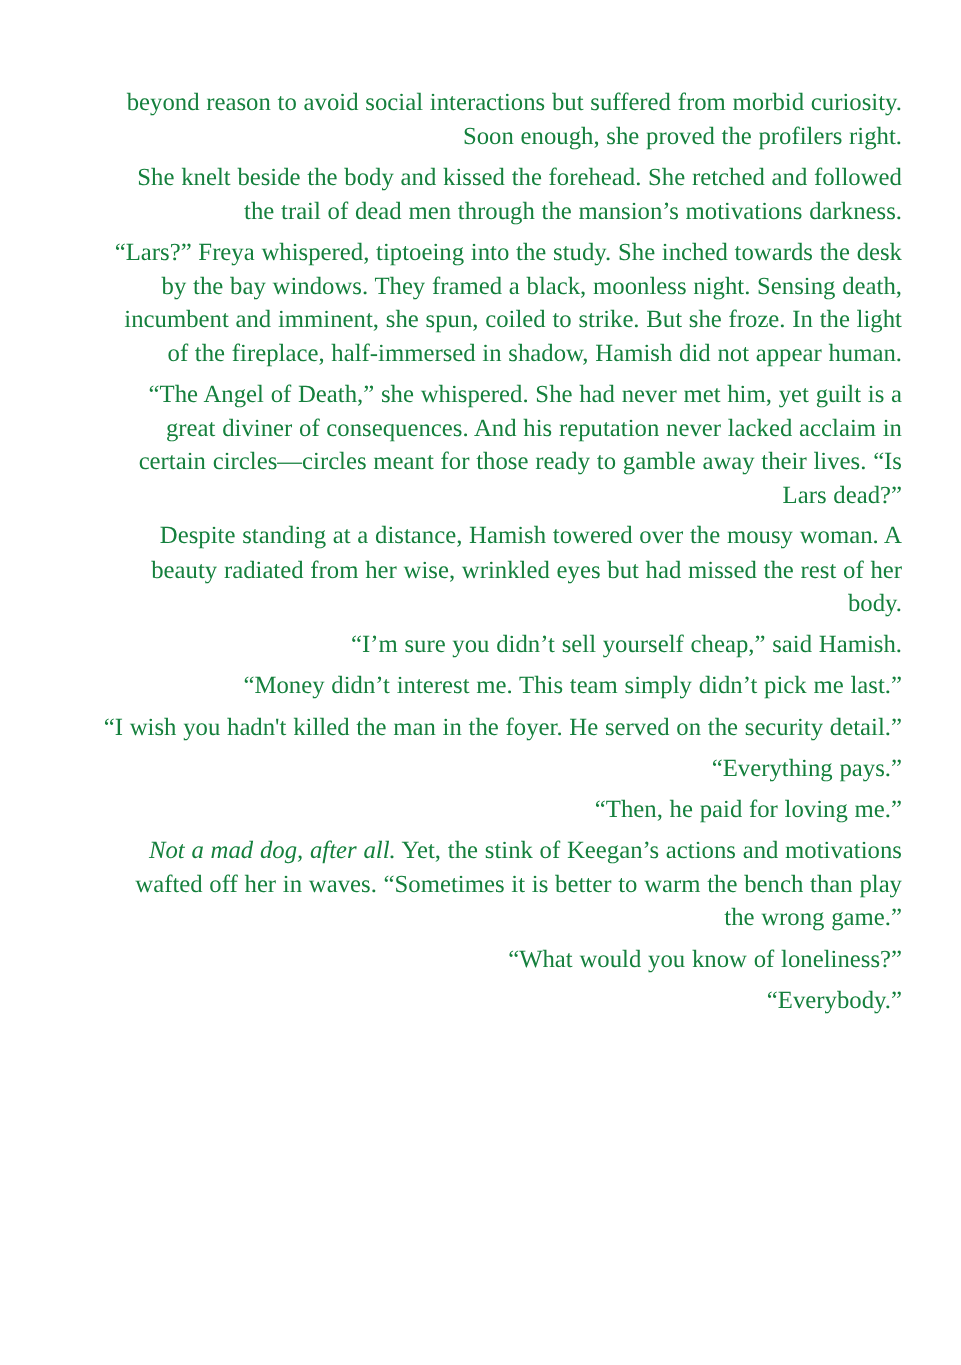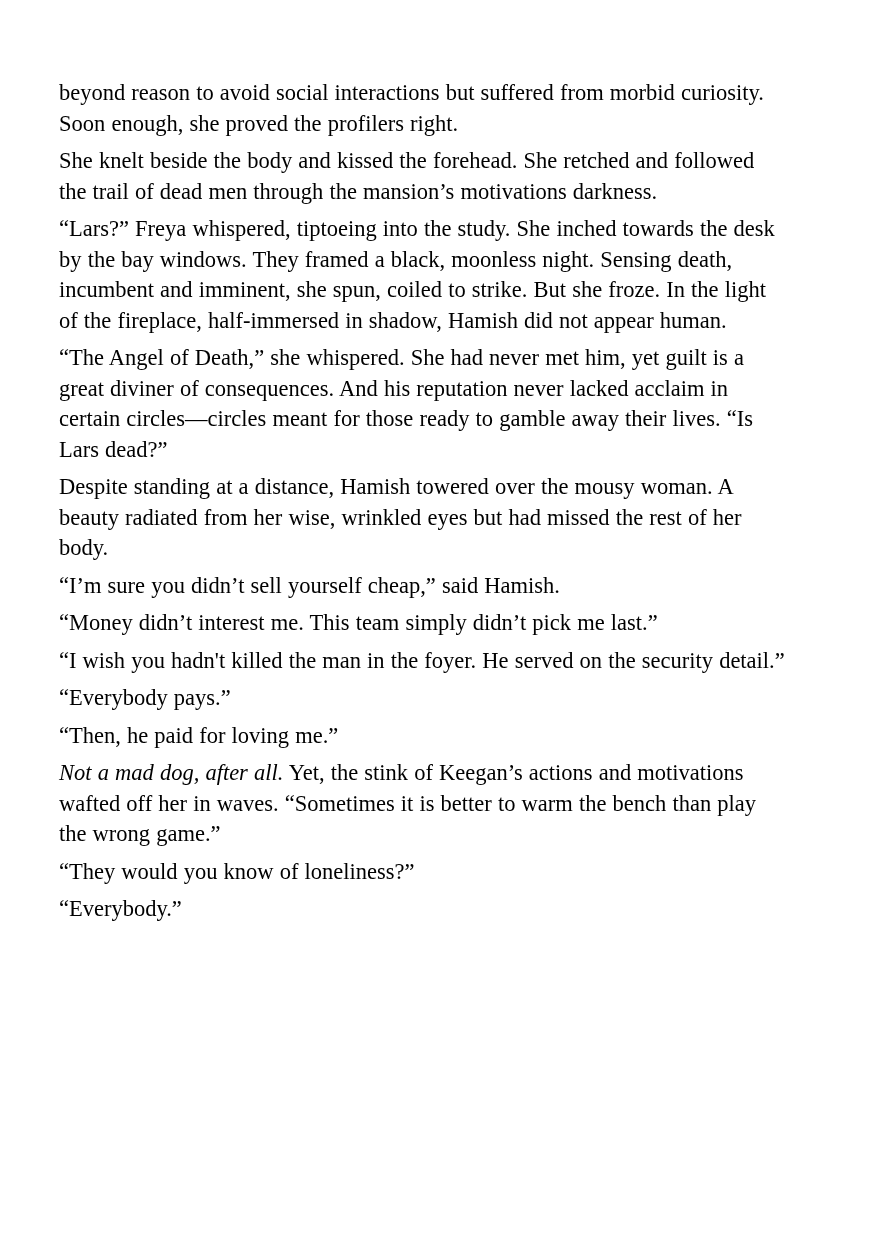--- a/index.html
+++ b/index.html
@@ -12,23 +12,24 @@
     width: 874px;
     height: 1241px;
     background: #ffffff;
     overflow: hidden;
     box-sizing: border-box;
     font-family: "Liberation Serif", "DejaVu Serif", serif;
   }
   .page-body {
     position: absolute;
     top: 78px;
-    left: 59px;
+    left: 92px;
     width: 728px;
-    color: #000000;
+    color: #15803d;
+    text-align: right;
   }
   .page-body p {
     margin: 0 0 7px 0;
     font-size: 22.5px;
     line-height: 30.5px;
     font-weight: 400;
     letter-spacing: 0px;
     word-spacing: 0.5px;
   }
   .page-body p .it {
@@ -41,19 +42,19 @@
 <div class="page">
   <div class="page-body">
       <p><span class="">beyond reason to avoid social interactions but suffered from morbid curiosity. Soon enough, she proved the profilers right.</span></p>
       <p><span class="">She knelt beside the body and kissed the forehead. She retched and followed the trail of dead men through the mansion’s motivations darkness.</span></p>
       <p><span class="">“Lars?” Freya whispered, tiptoeing into the study. She inched towards the desk by the bay windows. They framed a black, moonless night. Sensing death, incumbent and imminent, she spun, coiled to strike. But she froze. In the light of the fireplace, half-immersed in shadow, Hamish did not appear human.</span></p>
       <p><span class="">“The Angel of Death,” she whispered. She had never met him, yet guilt is a great diviner of consequences. And his reputation never lacked acclaim in certain circles—circles meant for those ready to gamble away their lives. “Is Lars dead?”</span></p>
       <p><span class="">Despite standing at a distance, Hamish towered over the mousy woman. A beauty radiated from her wise, wrinkled eyes but had missed the rest of her body.</span></p>
       <p><span class="">“I’m sure you didn’t sell yourself cheap,” said Hamish.</span></p>
       <p><span class="">“Money didn’t interest me. This team simply didn’t pick me last.”</span></p>
       <p><span class="">“I wish you hadn't killed the man in the foyer. He served on the security detail.”</span></p>
-      <p><span class="">“Everybody pays.”</span></p>
+      <p><span class="">“Everything pays.”</span></p>
       <p><span class="">“Then, he paid for loving me.”</span></p>
       <p><span class="it">Not a mad dog, after all.</span><span class=""> Yet, the stink of Keegan’s actions and motivations wafted off her in waves. “Sometimes it is better to warm the bench than play the wrong game.”</span></p>
-      <p><span class="">“They would you know of loneliness?”</span></p>
+      <p><span class="">“What would you know of loneliness?”</span></p>
       <p><span class="">“Everybody.”</span></p>
     </div>
 </div>
 
 </body></html>

